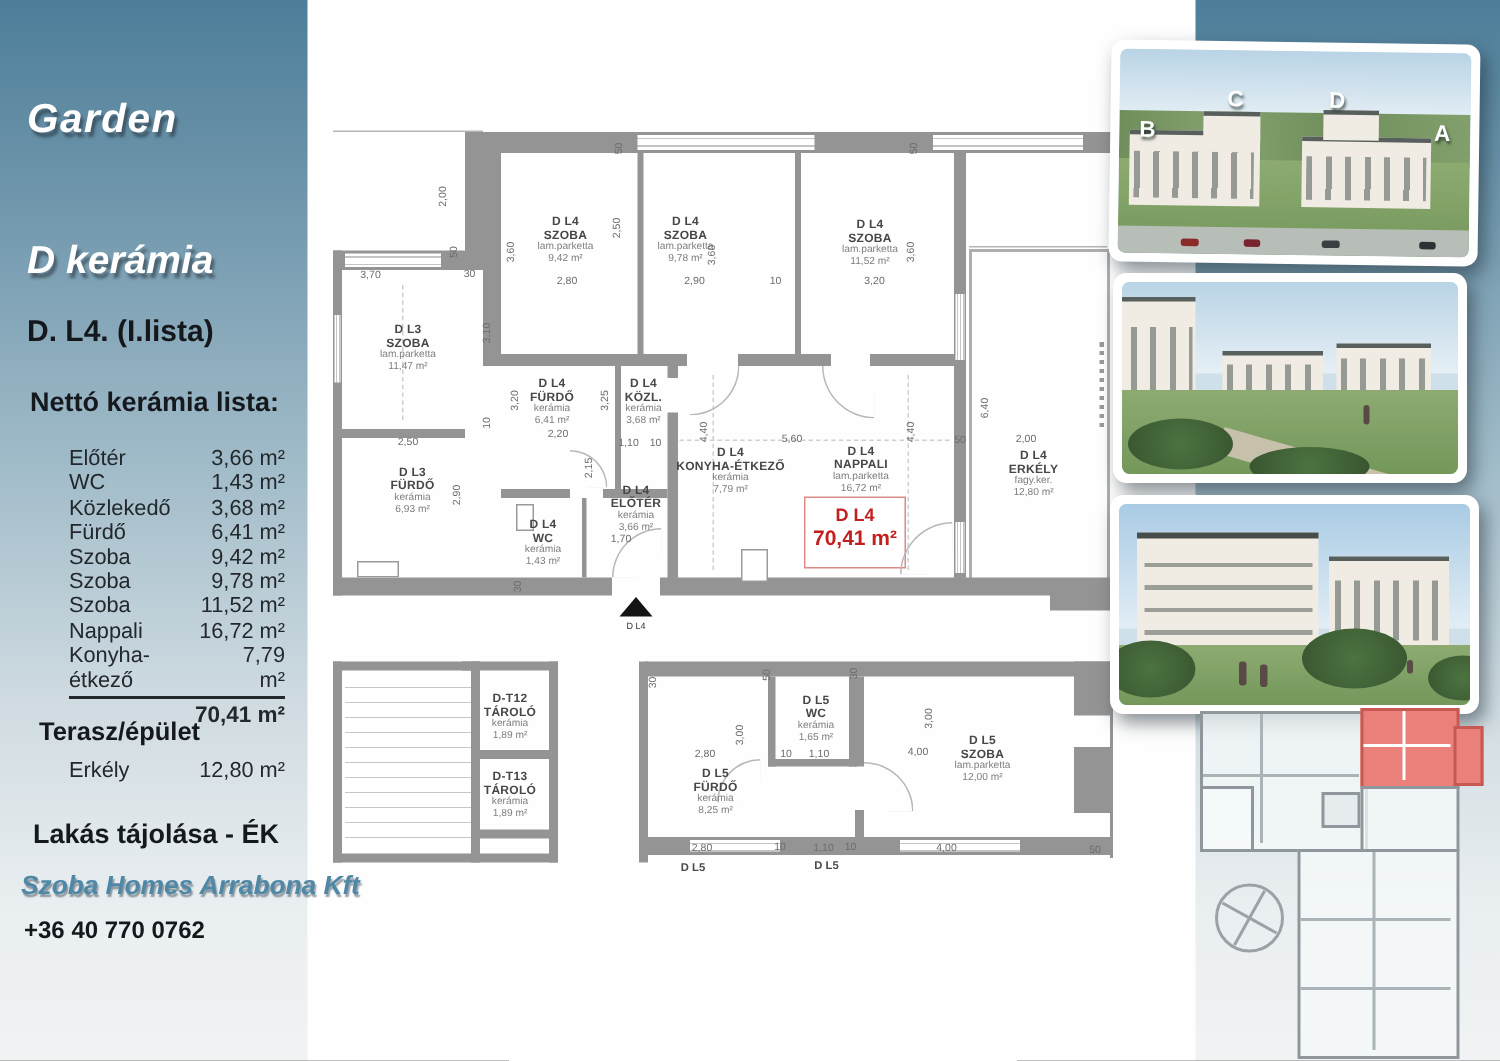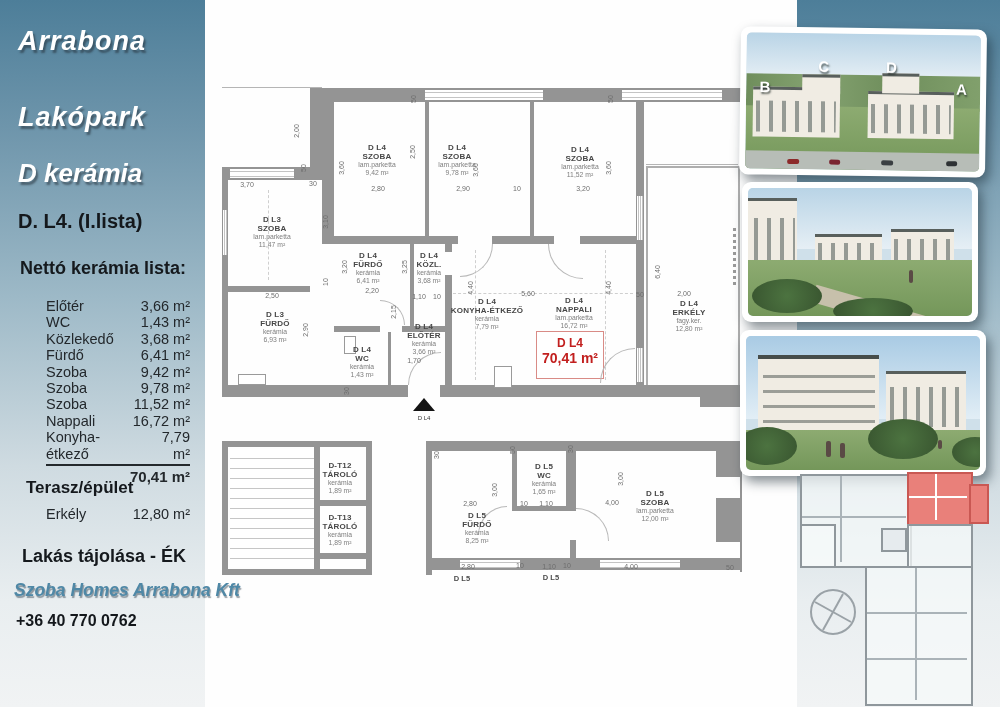--- a/index.html
+++ b/index.html
@@ -83,23 +83,22 @@
   .sp-wline{position:absolute;background:#fff;}
 </style>
 </head>
 <body>
 
 <div id="stage">
   <div class="panel"></div>
 
   <div>
     <div class="logo">
-      <span>Arrabona</span><br>
       <br>
-      <span>Lakópark</span>
+      <span>Garden</span><br>
     </div>
     <div class="bldg">D kerámia</div>
     <div class="unit-title">D. L4. (I.lista)</div>
     <div class="list-title">Nettó kerámia lista:</div>
     <div class="room-list">
       <div class="side-row">
           <span class="side-label">Előtér</span>
           <span class="side-val">3,66 m²</span>
         </div>
         <div class="side-row">

